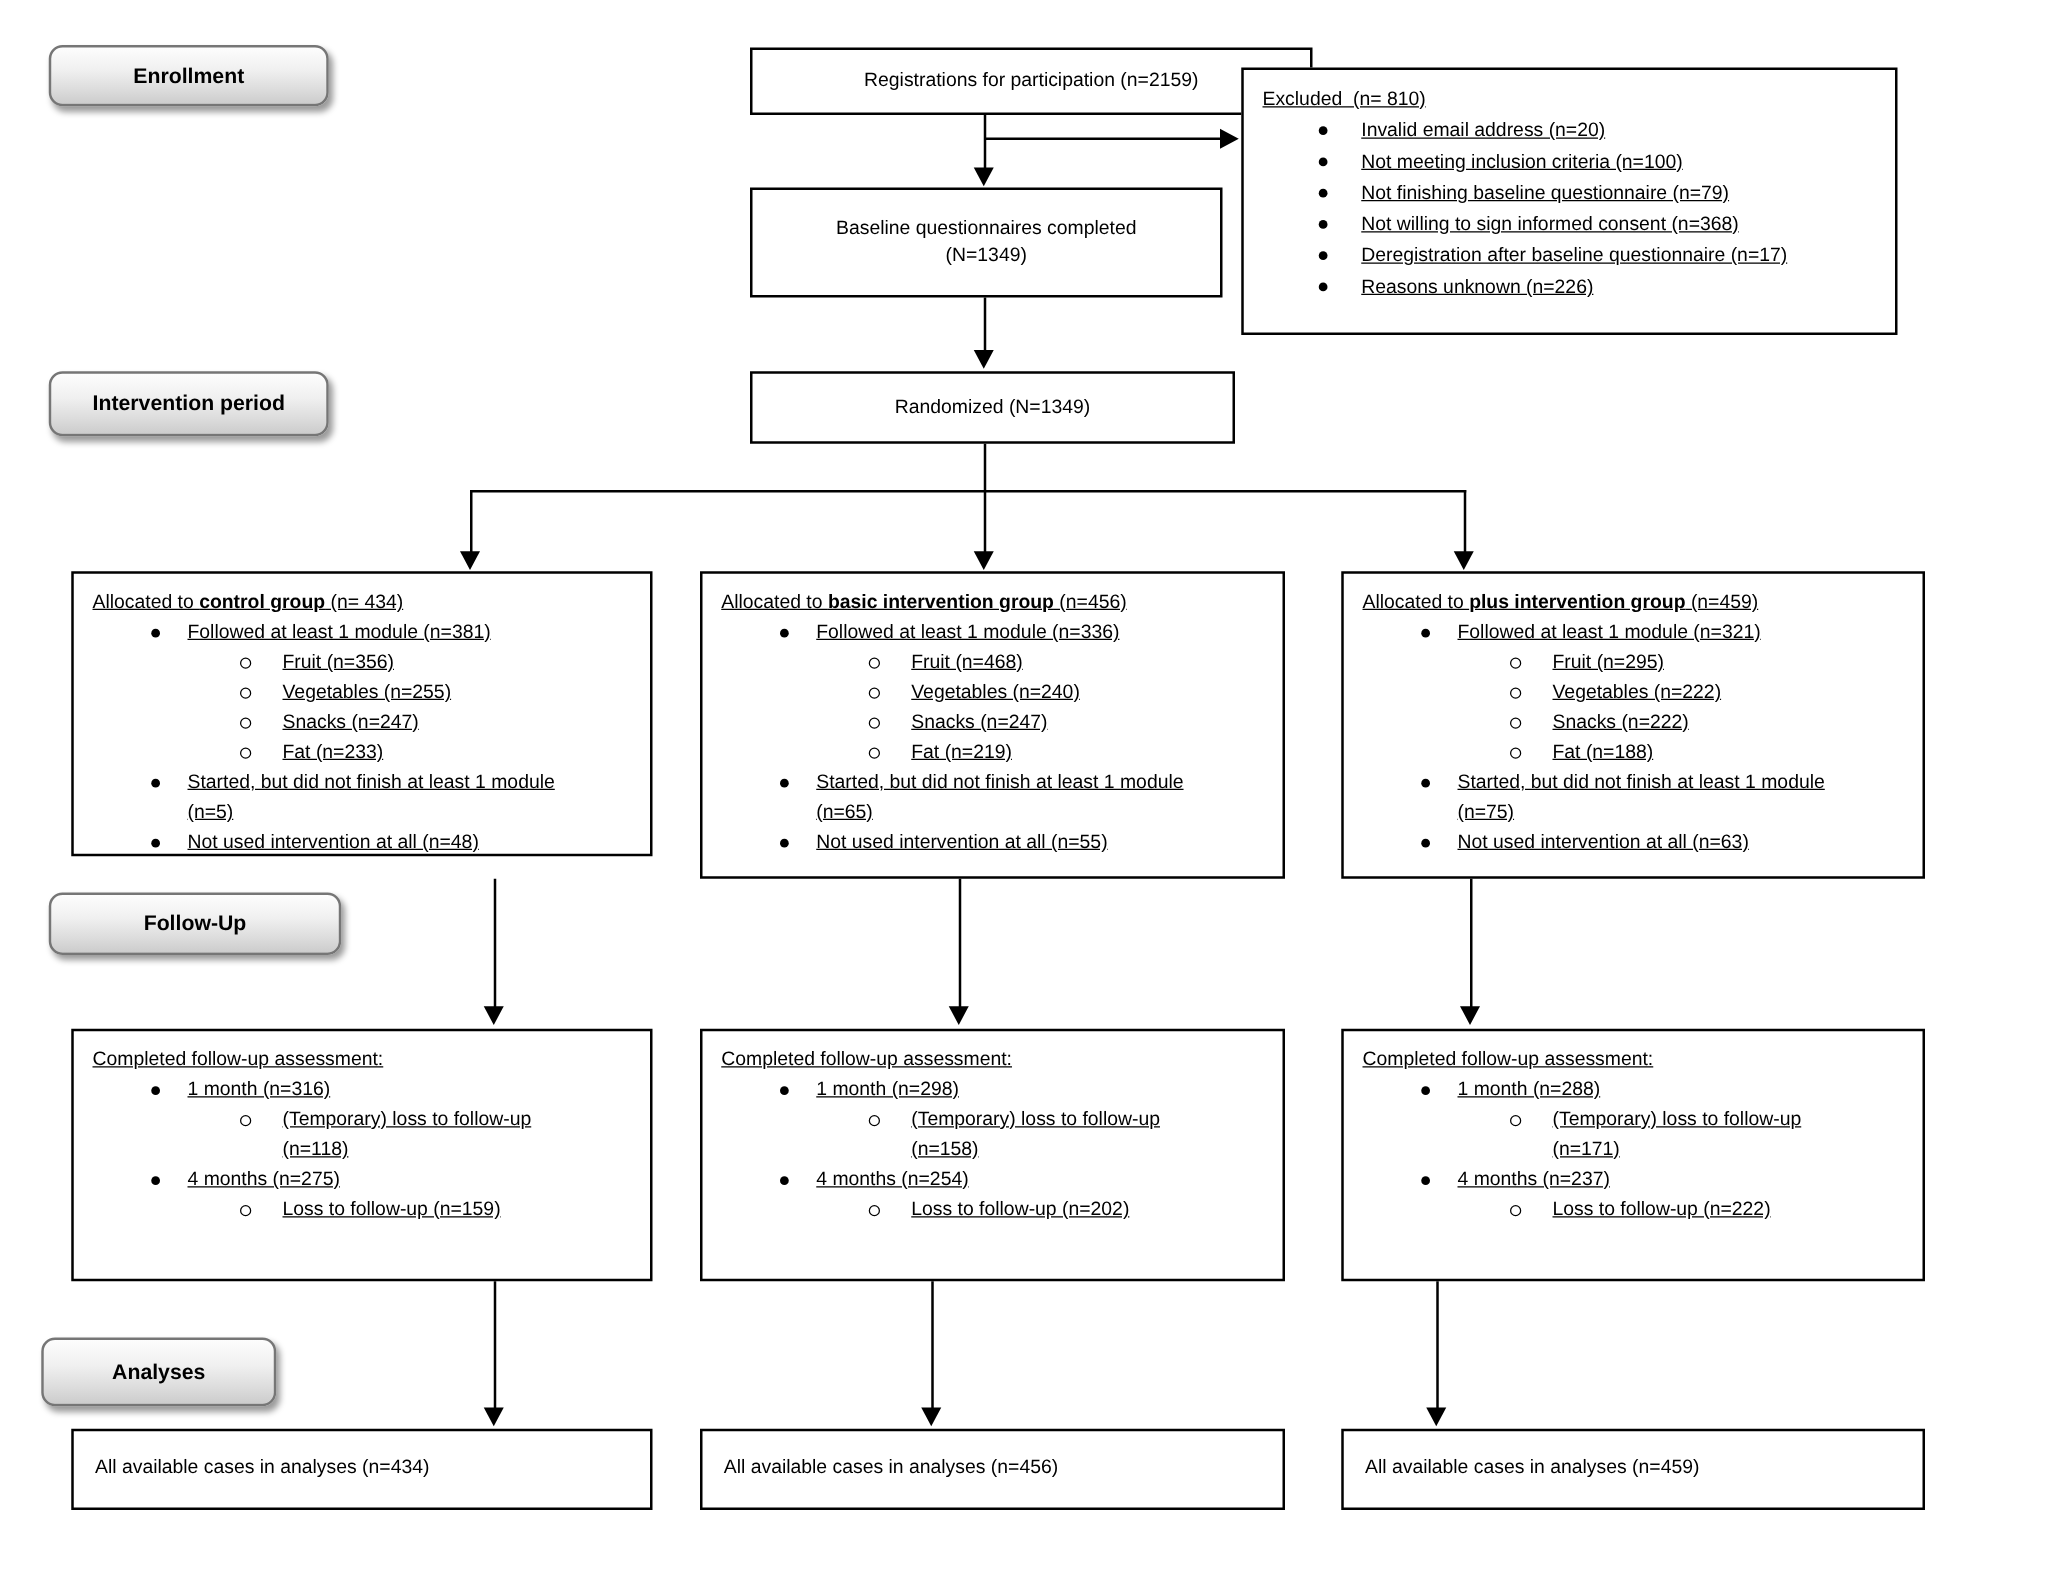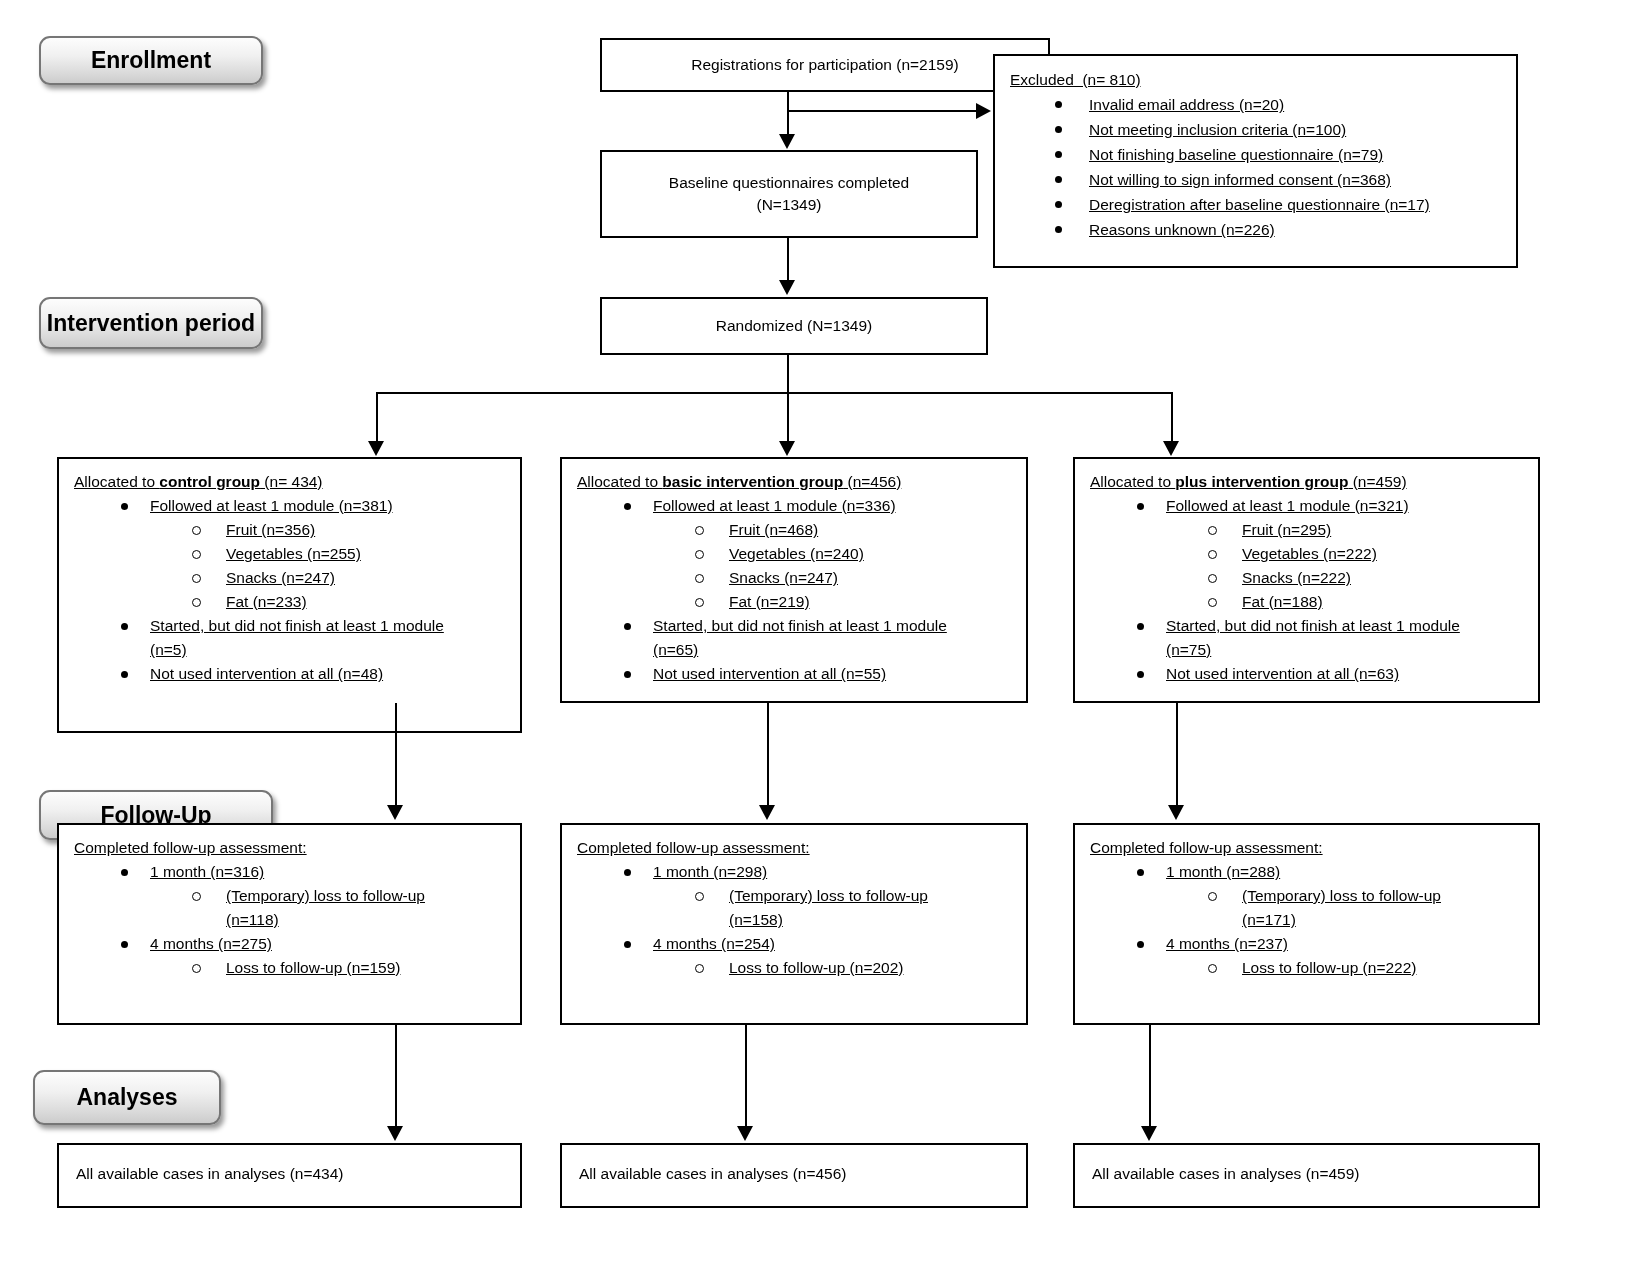--- a/index.html
+++ b/index.html
@@ -10,21 +10,21 @@
   }
   .box{
     position:absolute;border:2px solid #000;background:#fff;box-sizing:border-box;
   }
   .cbox{display:flex;flex-direction:column;justify-content:center;align-items:center;text-align:center;line-height:22px;}
   .stage-btn{
     position:absolute;box-sizing:border-box;border:2px solid #767676;border-radius:11px;
     background:linear-gradient(180deg,#fdfdfd 0%,#f0f0f0 40%,#dcdcdc 75%,#cccccc 100%);
     box-shadow:3px 4px 5px rgba(0,0,0,0.40);
     display:flex;align-items:center;justify-content:center;
-    font-weight:bold;font-size:23px;
+    font-weight:bold;font-size:17px;
   }
   .pad{padding-top:11px;text-decoration:underline;}
   .line{line-height:24px;position:relative;}
   .exline{line-height:25px;position:relative;}
   .title{padding-left:15px;}
   .pre{white-space:pre;}
   .l1{padding-left:91px;}
   .l1c{padding-left:91px;}
   .l2{padding-left:167px;}
   .l2c{padding-left:167px;}
@@ -43,21 +43,21 @@
 <body>
 
 <div class="canvas">
 
   <div class="stage-btn" style="left:39px;top:36px;width:224px;height:49px">
     <span>Enrollment</span>
   </div>
   <div class="stage-btn" style="left:39px;top:297px;width:224px;height:52px">
     <span>Intervention period</span>
   </div>
-  <div class="stage-btn" style="left:39px;top:790px;width:234px;height:50px">
+  <div class="stage-btn" style="left:39px;top:714px;width:234px;height:50px">
     <span>Follow-Up</span>
   </div>
   <div class="stage-btn" style="left:33px;top:1070px;width:188px;height:55px">
     <span>Analyses</span>
   </div>
 
   <div class="box cbox" style="left:600px;top:38px;width:450px;height:54px">
     <span>Registrations for participation (n=2159)</span>
   </div>
 
@@ -73,21 +73,21 @@
 
   <div class="box cbox" style="left:600px;top:150px;width:378px;height:88px">
     <span>Baseline questionnaires completed</span>
     <span>(N=1349)</span>
   </div>
 
   <div class="box cbox" style="left:600px;top:297px;width:388px;height:58px">
     <span>Randomized (N=1349)</span>
   </div>
 
-  <div class="box pad" style="left:57px;top:457px;width:465px;height:276px">
+  <div class="box pad" style="left:57px;top:457px;width:465px;height:228px">
     <div class="line title"><span>Allocated to </span><span class="grp">control group</span><span class="pre"> (n= 434)</span></div>
     <div class="line l1"><span class="m1"></span><span>Followed at least 1 module (n=381)</span></div>
     <div class="line l2"><span class="m2"></span><span>Fruit (n=356)</span></div>
     <div class="line l2"><span class="m2"></span><span>Vegetables (n=255)</span></div>
     <div class="line l2"><span class="m2"></span><span>Snacks (n=247)</span></div>
     <div class="line l2"><span class="m2"></span><span>Fat (n=233)</span></div>
     <div class="line l1"><span class="m1"></span><span>Started, but did not finish at least 1 module</span></div>
     <div class="line l1c">(n=5)</div>
     <div class="line l1"><span class="m1"></span><span>Not used intervention at all (n=48)</span></div>
   </div>

